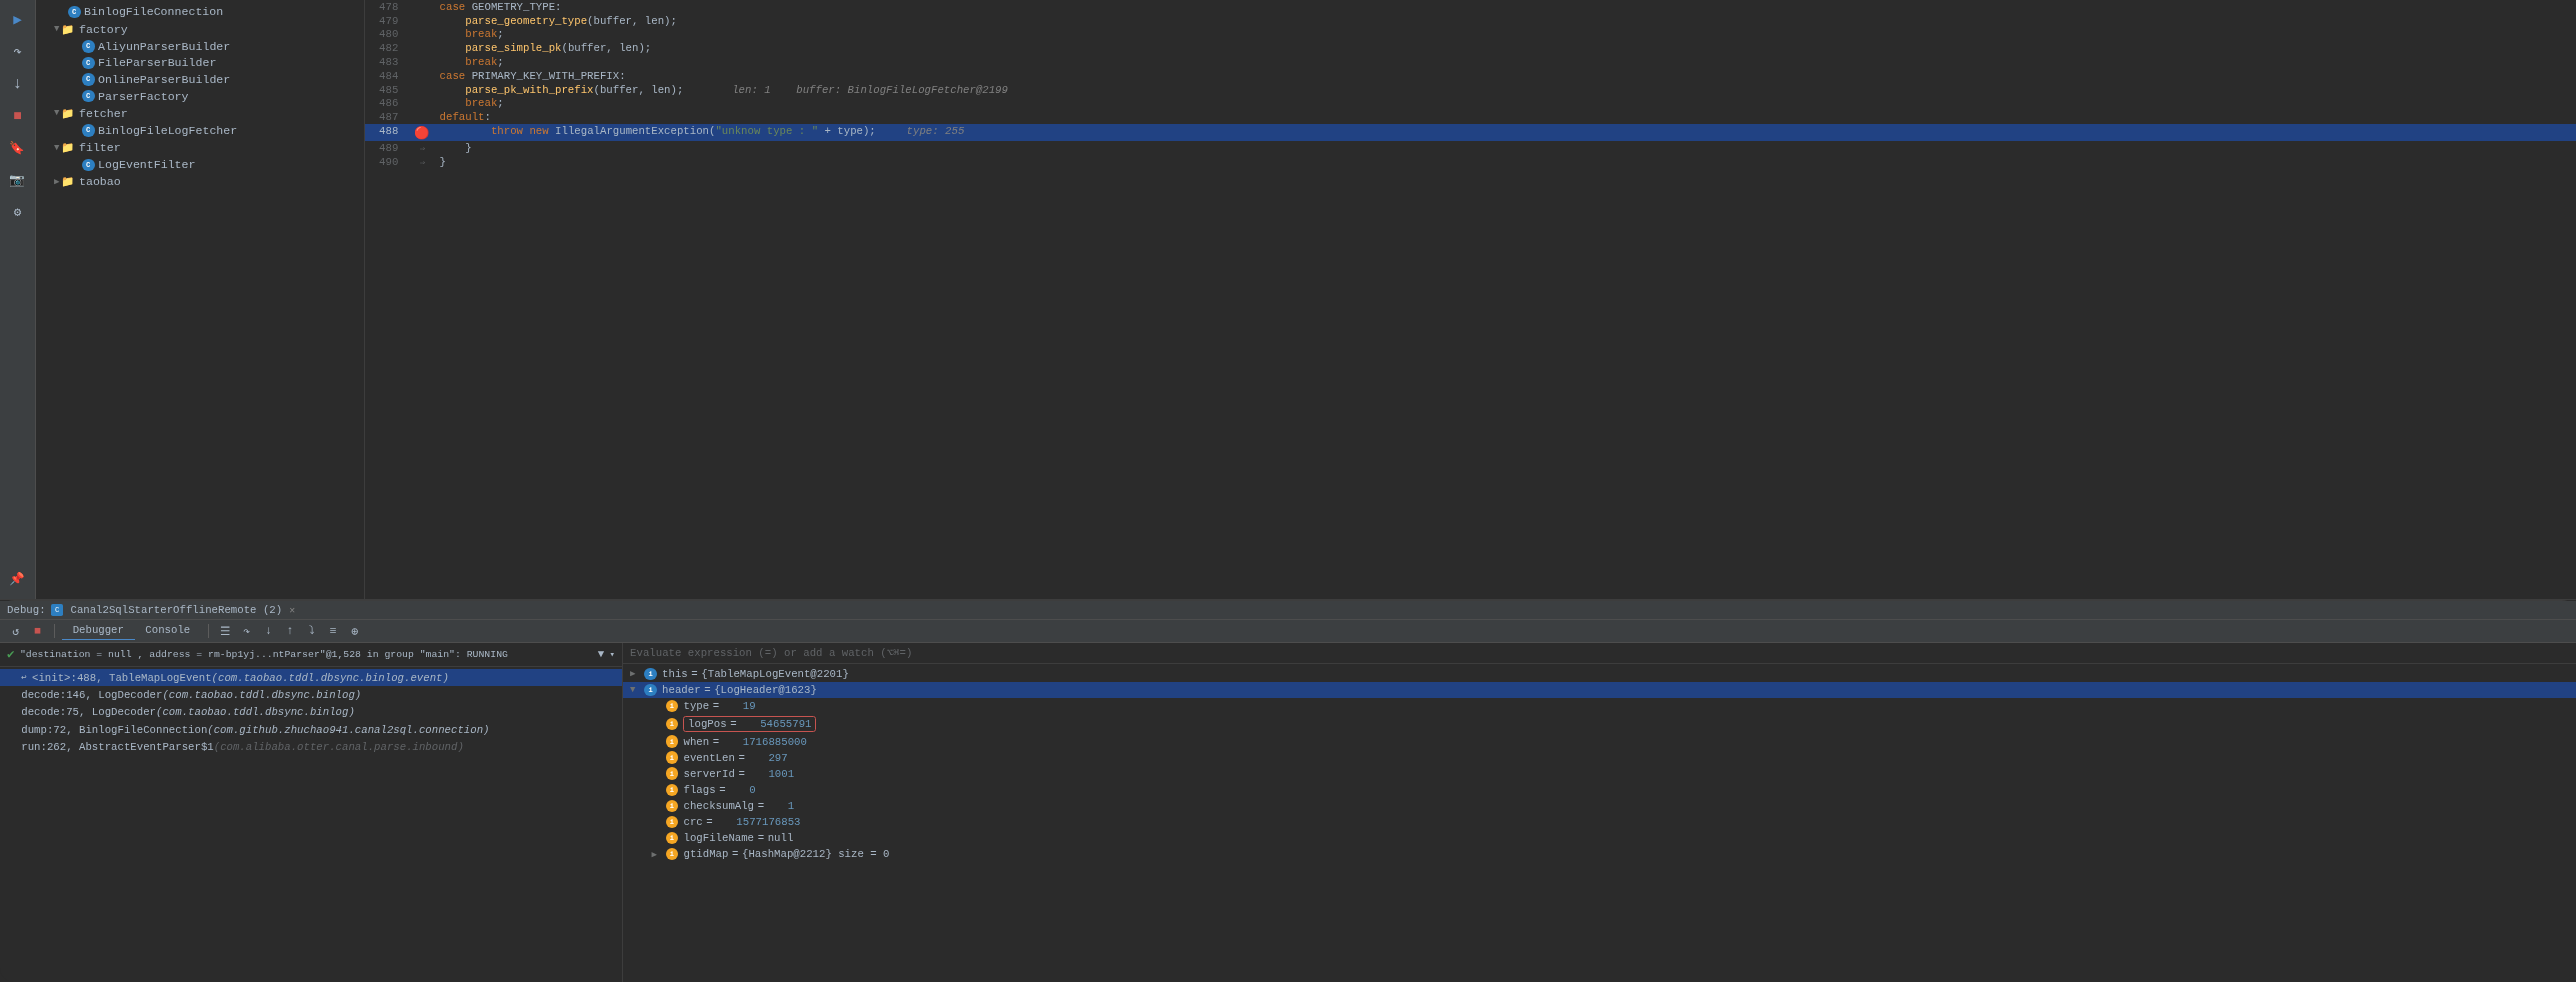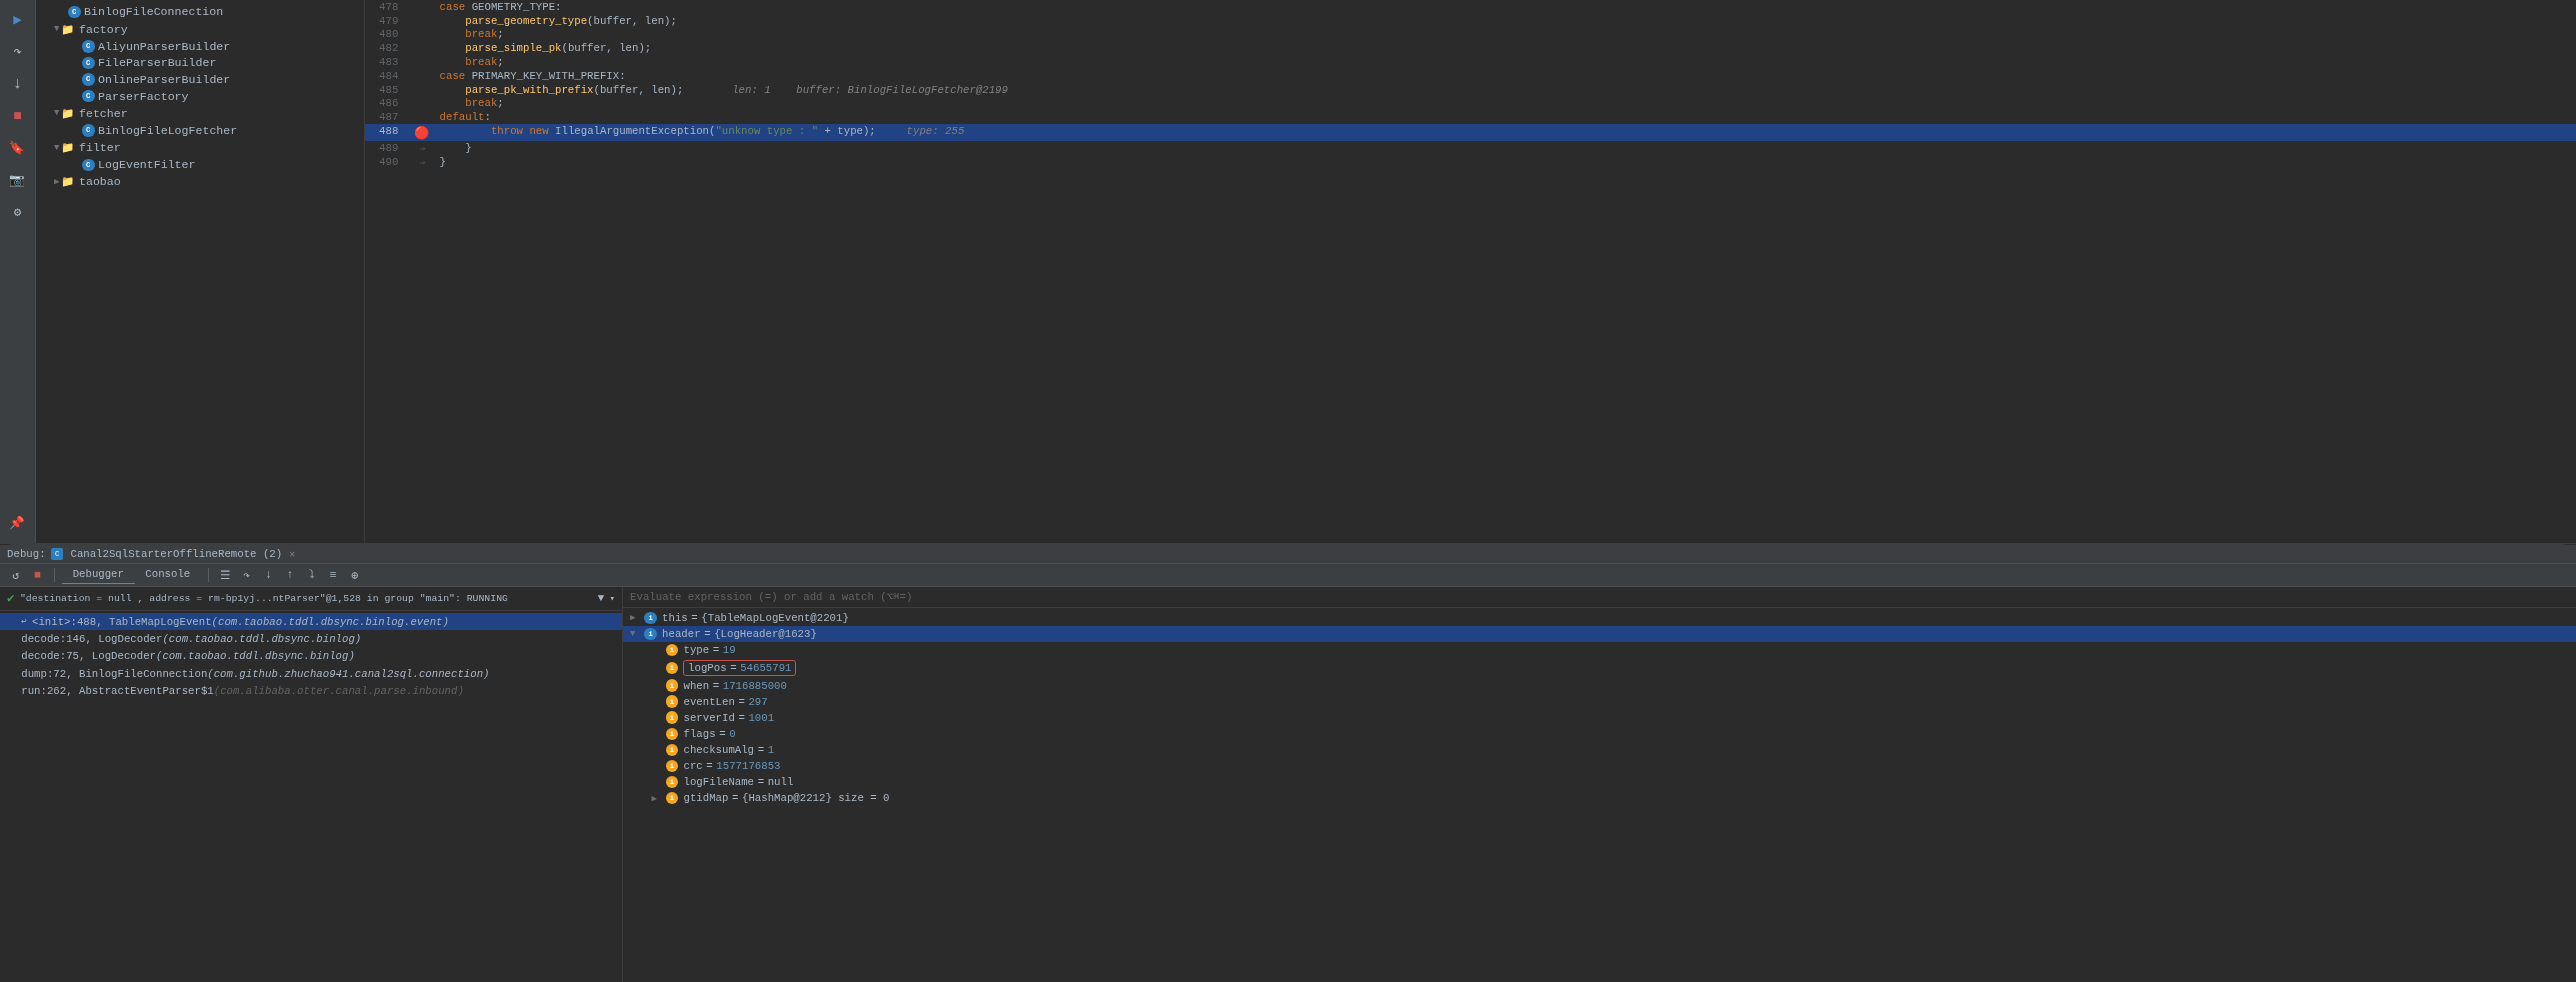--- a/index.html
+++ b/index.html
@@ -118,21 +118,21 @@
     }
     .kw { color: #cc7832; }
     .fn { color: #ffc66d; }
     .str { color: #6a8759; }
     .var-name { color: #a9b7c6; }
     .type-name { color: #a9b7c6; margin-top: 40px; }
     .debug-val { color: #9876aa; font-style: italic; margin-left: 36px; }
 
     
     .debug-panel {
-      height: 438px;
+      height: 382px;
       background: #2b2b2b;
       display: flex;
       flex-direction: column;
       border-top: 0.9px solid #3d3d3d;
       border-radius: 14px;
     }
     .debug-title-bar {
       display: flex;
       align-items: center;
       background: #3c3f41;
@@ -277,21 +277,21 @@
       font-weight: bold;
       margin-right: 5.3px;
       flex-shrink: 0;
     }
     .var-icon.blue {
       background: #2d7fc1;
     }
     .var-name-text { color: #a9b7c6; }
     .var-equals { color: #a9b7c6; margin: 0 3.6px; }
     .var-value { color: #a9b7c6; }
-    .var-value.number { color: #6897bb; }
+    .var-value.number { color: #6897bb; margin-left: 20px; }
 
     .red-border-box {
       border: 1.8px solid #c75450;
       border-radius: 2.7px;
       padding: 0.9px 3.6px;
       display: inline-flex;
       align-items: center;
     }
 
     

